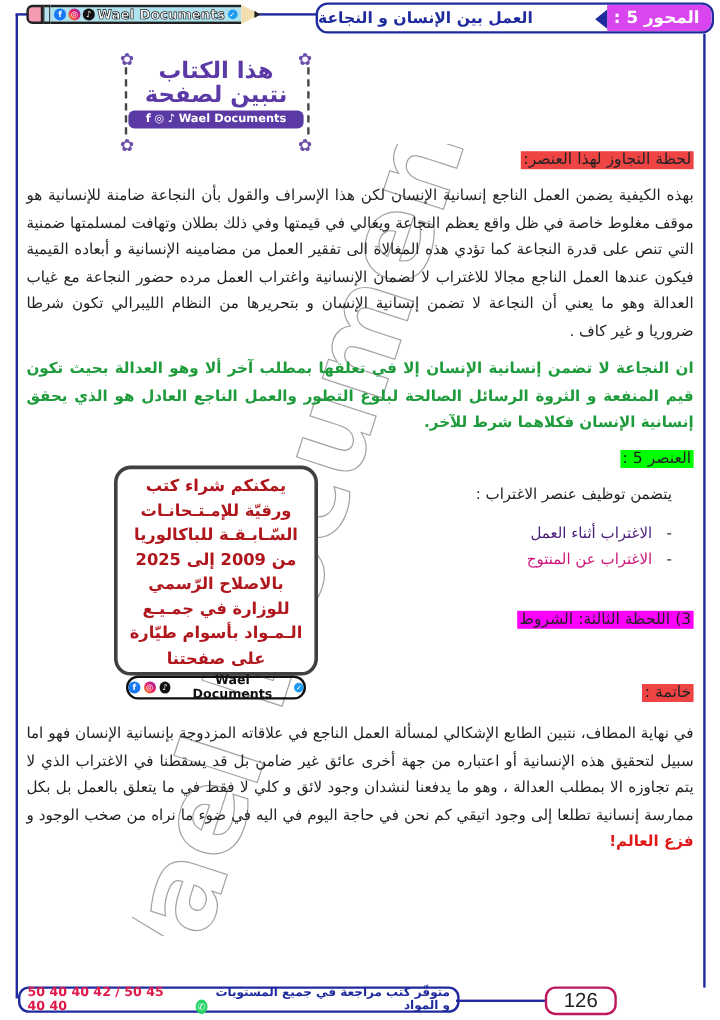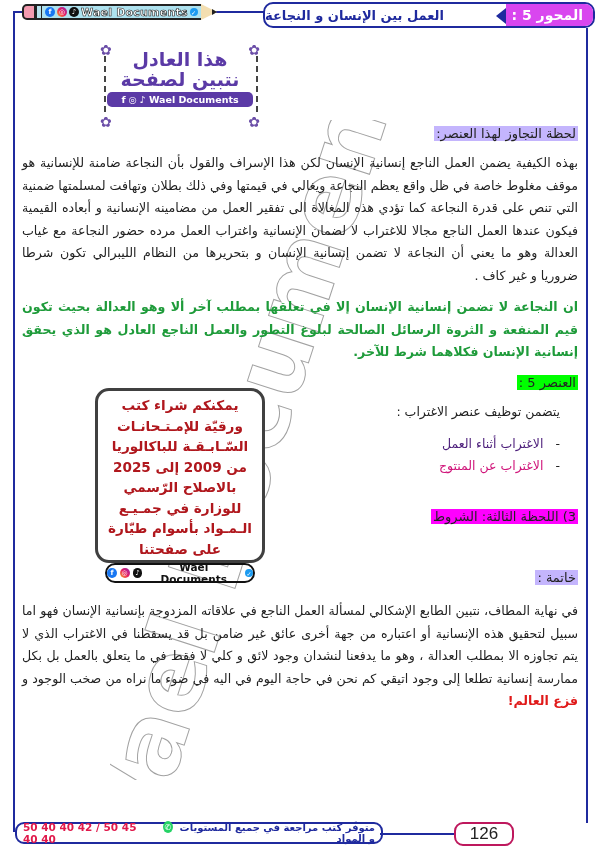--- a/index.html
+++ b/index.html
@@ -34,21 +34,21 @@
   .title-text { flex: 1; color: #1f2a9e; font-weight: bold; font-size: 13px; display: flex; align-items: center; justify-content: flex-end; padding-right: 14px; direction: rtl; }
 
   
   .exclusive { position: absolute; left: 100px; top: 42px; width: 160px; height: 84px; text-align: center; }
   .exclusive .flower { position: absolute; font-size: 14px; color: #6b4ea8; }
   .exclusive .ex-line1 { font-size: 19px; font-weight: bold; color: #5b3aa6; margin-top: 6px; direction: rtl; }
   .exclusive .ex-line2 { font-size: 19px; font-weight: bold; color: #5b3aa6; direction: rtl; margin-top: -2px; }
   .exclusive .ex-strip { margin: 2px auto 0; width: 146px; height: 15px; background: #5b3aa6; border-radius: 5px; color: #fff; font-size: 9.5px; font-weight: bold; display: flex; align-items: center; justify-content: center; gap: 3px; }
   .exclusive .wiggle { position: absolute; top: 14px; bottom: 14px; width: 4px; border-left: 2px dashed #444; }
   .heading-hl { position: absolute; right: 22px; font-size: 13px; color: #222; direction: rtl; padding: 0 2px; }
-  .hl-yellow { background: #c4b5fd; }
+  .hl-yellow { background: #ef4444; }
   .hl-green { background: #00ff00; }
   .hl-magenta { background: #ff00ff; color: #222; }
 
   .para { position: absolute; right: 22px; width: 556px; font-size: 12.6px; line-height: 22.5px; color: #222; direction: rtl; text-align: justify; }
   .para.green { color: #1e9b3a; font-weight: bold; }
   .accent-red { color: #e01919; font-weight: bold; }
 
   .intro-line { position: absolute; right: 40px; top: 404px; font-size: 12.5px; color: #222; direction: rtl; }
   .list-item { position: absolute; right: 40px; font-size: 12.5px; direction: rtl; display: flex; gap: 12px; }
   .list-item .dash { color: #222; }
@@ -59,21 +59,21 @@
   .ad-box { position: absolute; left: 95px; top: 388px; width: 170px; height: 175px; border: 3px solid #404040; border-radius: 14px; padding: 4px 4px; text-align: center; background: #fff; }
   .ad-text { color: #b0171d; font-weight: bold; font-size: 13.6px; line-height: 20.5px; direction: rtl; }
   .ad-strip { margin: 4px auto 0; width: 150px; height: 20px; border: 2px solid #111; border-radius: 10px; display: flex; align-items: center; justify-content: center; gap: 3px; font-size: 10.5px; font-weight: bold; color: #111; }
 
   
   .watermark { position: absolute; left: 110px; top: 120px; width: 340px; height: 660px; pointer-events: none; }
 
   
   .footer-box { position: absolute; left: 15px; top: 822px; width: 368px; height: 22px; border: 2px solid #1f2a9e; border-radius: 9px; display: flex; align-items: center; justify-content: space-between; padding: 0 6px; direction: rtl; }
   .footer-text { font-size: 10px; font-weight: bold; color: #1f2a9e; }
-  .footer-phones { font-size: 10.5px; font-weight: bold; color: #e0194b; direction: ltr; display: flex; align-items: flex-start; gap: 14px; }
+  .footer-phones { font-size: 10.5px; font-weight: bold; color: #e0194b; direction: ltr; display: flex; align-items: flex-end; gap: 14px; }
   .wa-icon { display: inline-flex; width: 12px; height: 12px; border-radius: 50%; background: #25d366; color: #fff; font-size: 8px; align-items: center; justify-content: center; }
   .page-num { position: absolute; left: 454px; top: 822px; width: 60px; height: 24px; border: 2px solid #be185d; border-radius: 9px; display: flex; align-items: center; justify-content: center; font-size: 17px; color: #222; font-family: "Liberation Sans", sans-serif; }
 </style>
 </head>
 <body>
 
 <div class="frame-left"></div>
 <div class="frame-right"></div>
 <div class="frame-top-link"></div>
 <div class="frame-top-mid"></div>
@@ -97,21 +97,21 @@
   <div class="title-text">العمل بين الإنسان و النجاعة</div>
 </div>
 
 <div class="exclusive">
   <span class="flower" style="left:0;top:0">✿</span>
   <span class="flower" style="right:0;top:0">✿</span>
   <span class="flower" style="left:0;bottom:-4px">✿</span>
   <span class="flower" style="right:0;bottom:-4px">✿</span>
   <span class="wiggle" style="left:4px"></span>
   <span class="wiggle" style="right:0"></span>
-  <div class="ex-line1">هذا العادل</div>
+  <div class="ex-line1">هذا الكتاب</div>
   <div class="ex-line2">نتبين لصفحة</div>
   <div class="ex-strip">
     <span>f</span>
     <span>◎</span>
     <span>♪</span>
     <span>Wael Documents</span>
   </div>
 </div>
 
 <svg class="watermark" viewBox="0 0 340 660">

